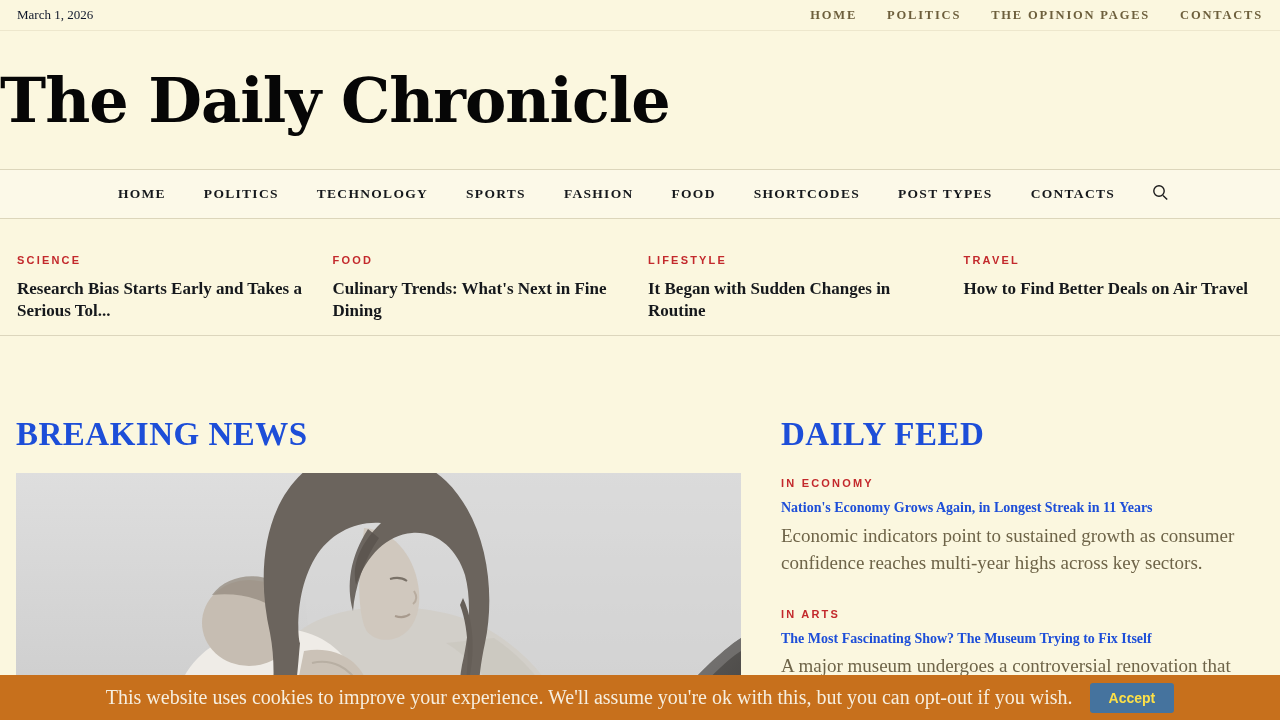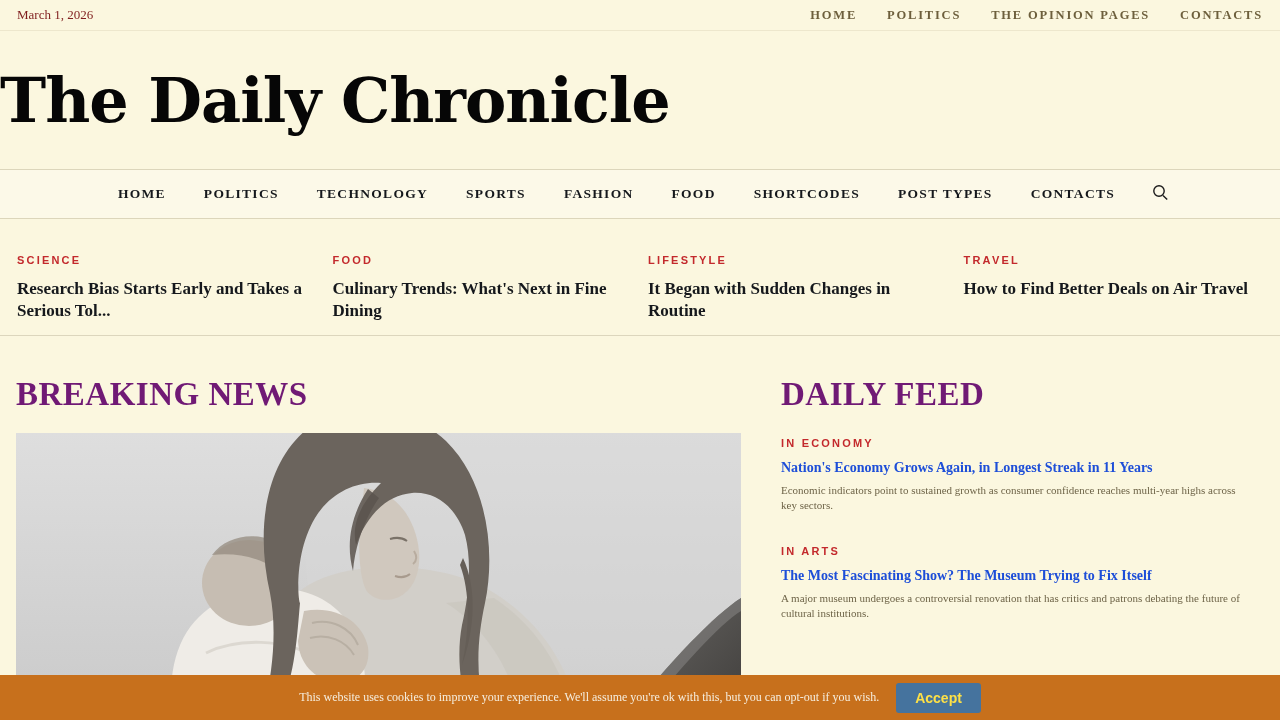--- a/index.html
+++ b/index.html
@@ -12,21 +12,21 @@
   }
   a { text-decoration: none; cursor: pointer; }
 
   
   .topbar {
     height: 31px;
     display: flex; align-items: center; justify-content: space-between;
     padding: 0 17px;
     border-bottom: 1px solid #EDE7CD;
   }
-  .topbar .date { color: #7f1d1d; font-size: 13px; }
+  .topbar .date { color: #0f172a; font-size: 13px; }
   .topmenu { display: flex; align-items: center; gap: 30px; }
   .topmenu a {
     color: #6D5F3C; font-size: 12.5px; font-weight: bold;
     letter-spacing: 1.8px;
   }
 
   
   .masthead {
     height: 138px;
     display: flex; align-items: center; justify-content: flex-start;
@@ -80,48 +80,49 @@
 
   
   .content {
     display: grid;
     grid-template-columns: 725px 483px;
     gap: 40px;
     padding: 40px 16px 0;
   }
   .section-heading {
     font-size: 33px; font-weight: bold; letter-spacing: 0.5px;
-    color: #701a75; line-height: 1.1;
+    color: #1d4ed8; line-height: 1.1;
     margin-bottom: 21px;
+    margin-top: 40px;
   }
   .photo {
     width: 725px; height: 300px;
     overflow: hidden; cursor: pointer;
   }
   .photo svg { display: block; width: 100%; height: 100%; }
 
   .feed-item { margin-bottom: 27px; }
   .feed-item h3 {
     margin: 8px 0 6px;
     font-size: 14px; font-weight: bold; color: #1d4ed8;
     line-height: 1.25; cursor: pointer;
   }
   .feed-item p {
-    font-size: 11px; line-height: 1.42; color: #6E6448;
+    font-size: 19px; line-height: 1.42; color: #6E6448;
     max-width: 462px;
   }
 
   
   .cookie {
     position: absolute; left: 0; right: 0; bottom: 0;
     height: 45px; background: #C7701C;
     display: flex; align-items: center; justify-content: center;
     gap: 17px; z-index: 20;
   }
-  .cookie .msg { color: #F6EEDF; font-size: 12px; }
+  .cookie .msg { color: #F6EEDF; font-size: 20px; }
   .cookie .accept {
     background: #45739E; color: #fde047;
     font-family: "Liberation Sans", sans-serif;
     font-size: 14px; font-weight: bold;
     border: none; border-radius: 3px;
     padding: 7px 19px; cursor: pointer;
   }
 </style>
 </head>
 <body>

